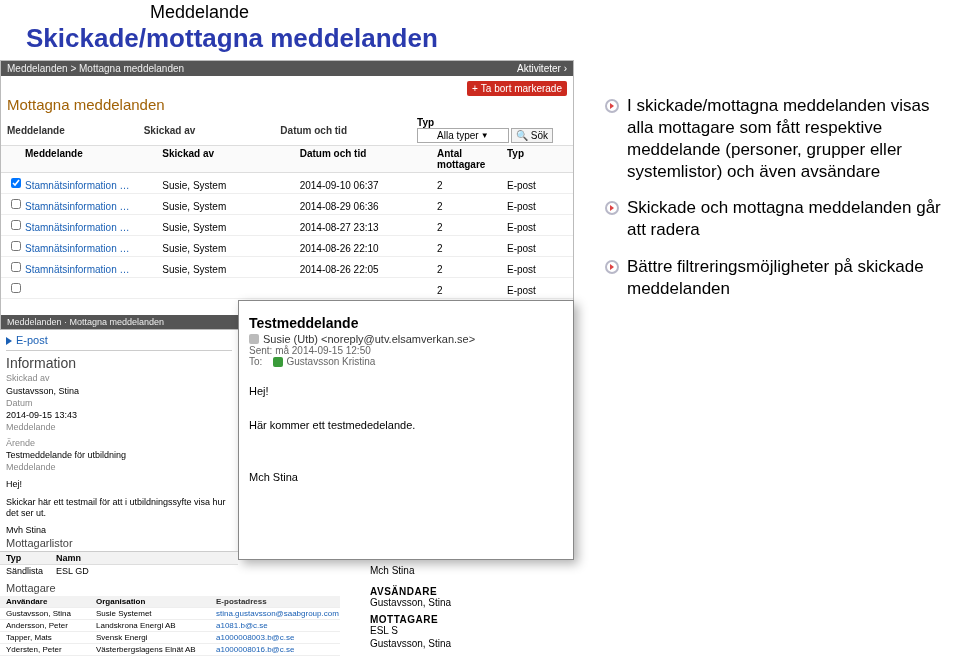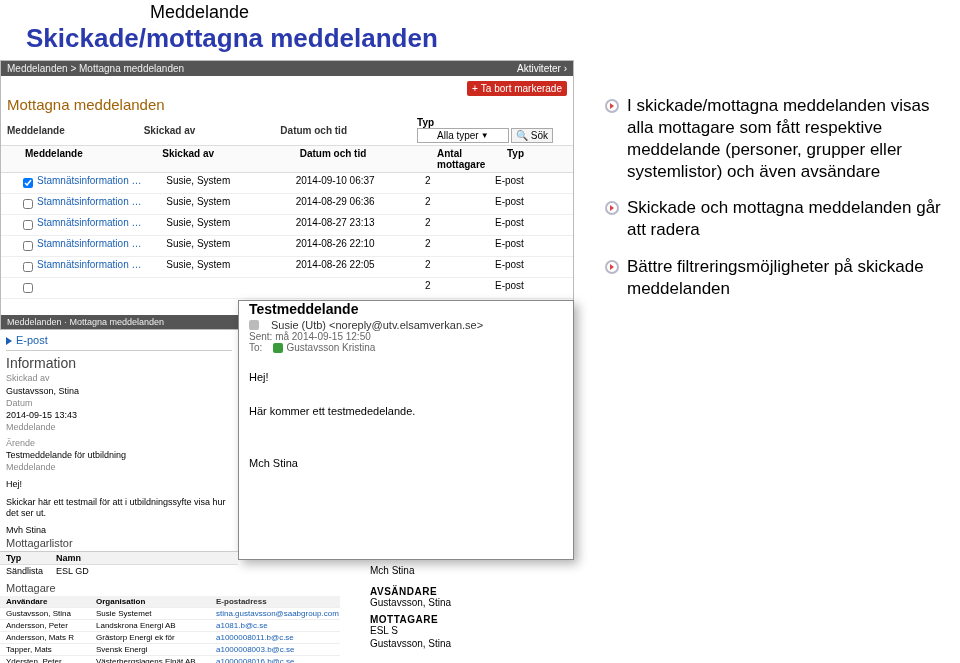--- a/index.html
+++ b/index.html
@@ -28,41 +28,41 @@
   .select-like .caret { font-size:8px;}
   .btn-sok { display:inline-flex; align-items:center; gap:2px; border:1px solid #aaa; background:#f4f4f4; padding:1px 4px; font-size:10px;}
   .btn-red { position:absolute; right:6px; top:20px; background:#cc2a1f; color:#fff; padding:2px 5px; font-size:10px; border-radius:2px; display:inline-flex; align-items:center; gap:3px;}
   .subhead { display:flex; padding:2px 6px; font-size:10px; font-weight:bold; border-top:1px solid #ddd; border-bottom:1px solid #ddd; background:#fafafa;}
   .subhead > div:nth-child(1){ flex:0 0 18px;}
   .subhead > div:nth-child(2){ flex:1;}
   .subhead > div:nth-child(3){ flex:1;}
   .subhead > div:nth-child(4){ flex:1;}
   .subhead > div:nth-child(5){ flex:0 0 70px;}
   .subhead > div:nth-child(6){ flex:0 0 60px;}
-  .msg-table .row { display:flex; padding:2px 18px; font-size:10px; border-bottom:1px solid #eee; align-items:flex-start;}
+  .msg-table .row { display:flex; padding:2px 6px; font-size:10px; border-bottom:1px solid #eee; align-items:flex-end;}
   .msg-table .row .ck { flex:0 0 18px; }
   .msg-table .row > div:nth-child(2){ flex:1; color:#1a60b5;}
   .msg-table .row > div:nth-child(3){ flex:1;}
   .msg-table .row > div:nth-child(4){ flex:1;}
   .msg-table .row > div:nth-child(5){ flex:0 0 70px;}
   .msg-table .row > div:nth-child(6){ flex:0 0 60px;}
   input[type=checkbox]{ width:10px; height:10px;}
   .subbar { position:absolute; left:0; bottom:0; right:0; background:#555; color:#eee; padding:2px 6px; font-size:9px;}
 
   
   .info-panel { position:absolute; left:0; top:330px; width:238px; font-size:9px; line-height:1.25; padding:2px 6px; background:#fff; }
   .info-panel .epost { display:flex; align-items:center; gap:4px; color:#1a60b5; font-size:11px; padding:2px 0; border-bottom:1px solid #ccc; }
   .info-panel .epost::before { content:""; width:0; height:0; border-top:4px solid transparent; border-bottom:4px solid transparent; border-left:6px solid #1a60b5;}
   .info-panel .k { color:#888; }
   .info-panel .line { margin-bottom:1px;}
 
   
-  .popup { position:absolute; left:238px; top:300px; width:336px; height:260px; background:#fff; border:1px solid #888; box-shadow:4px 4px 10px rgba(0,0,0,0.3); padding:0 10px; }
+  .popup { position:absolute; left:238px; top:300px; width:336px; height:260px; background:#fff; border:1px solid #888; box-shadow:4px 4px 10px rgba(0,0,0,0.3); padding:14px 10px; }
   .popup .subj { font-weight:bold; font-size:14px; margin-bottom:2px;}
-  .popup .from { display:flex; align-items:center; gap:12px; font-size:11px; color:#333;}
+  .popup .from { display:flex; align-items:center; gap:4px; font-size:11px; color:#333;}
   .popup .avatar { width:10px; height:10px; background:#bbb; border-radius:2px;}
   .popup .meta-row { font-size:10px; color:#666; }
   .popup .meta-row .lbl { color:#666;}
   .popup .marker { display:inline-block; width:10px; height:10px; background:#3a9b3a; border-radius:2px; vertical-align:middle; margin-right:3px;}
   .popup .body { font-size:11px; margin-top:18px;}
   .popup .body p { margin:0 0 22px 0;}
   .popup .footer { margin-top:40px; font-size:11px;}
 
   
   .bottom-left { position:absolute; left:0; top:535px; width:238px; font-size:9px; }
@@ -246,25 +246,20 @@
         <div class="c1">Gustavsson, Stina</div>
         <div class="c2">Susie Systemet</div>
         <div class="c3">stina.gustavsson@saabgroup.com</div>
       </div>
       <div class="trow">
         <div class="c1">Andersson, Peter</div>
         <div class="c2">Landskrona Energi AB</div>
         <div class="c3">a1081.b@c.se</div>
       </div>
       <div class="trow">
-        <div class="c1">Andersson, Mats R</div>
-        <div class="c2">Grästorp Energi ek för</div>
-        <div class="c3">a1000008011.b@c.se</div>
-      </div>
-      <div class="trow">
         <div class="c1">Tapper, Mats</div>
         <div class="c2">Svensk Energi</div>
         <div class="c3">a1000008003.b@c.se</div>
       </div>
       <div class="trow">
         <div class="c1">Ydersten, Peter</div>
         <div class="c2">Västerbergslagens Elnät AB</div>
         <div class="c3">a1000008016.b@c.se</div>
       </div>
     </div>

